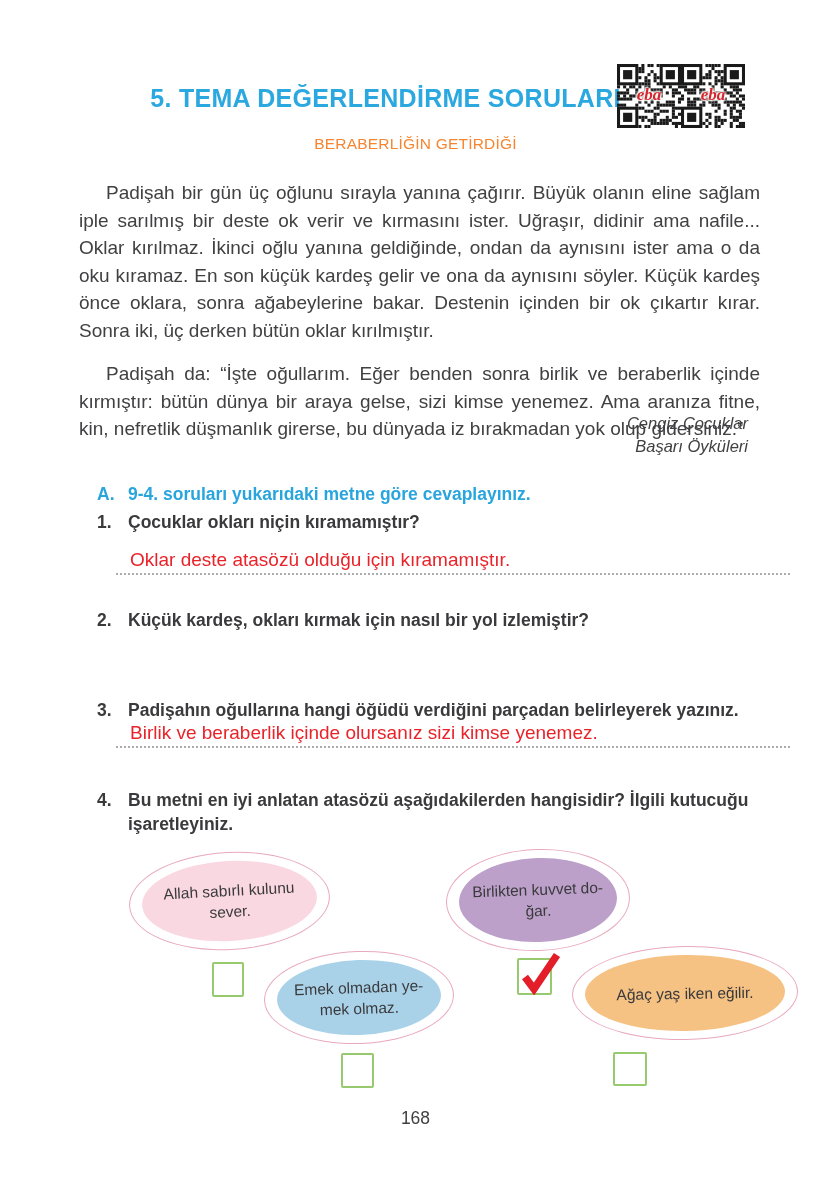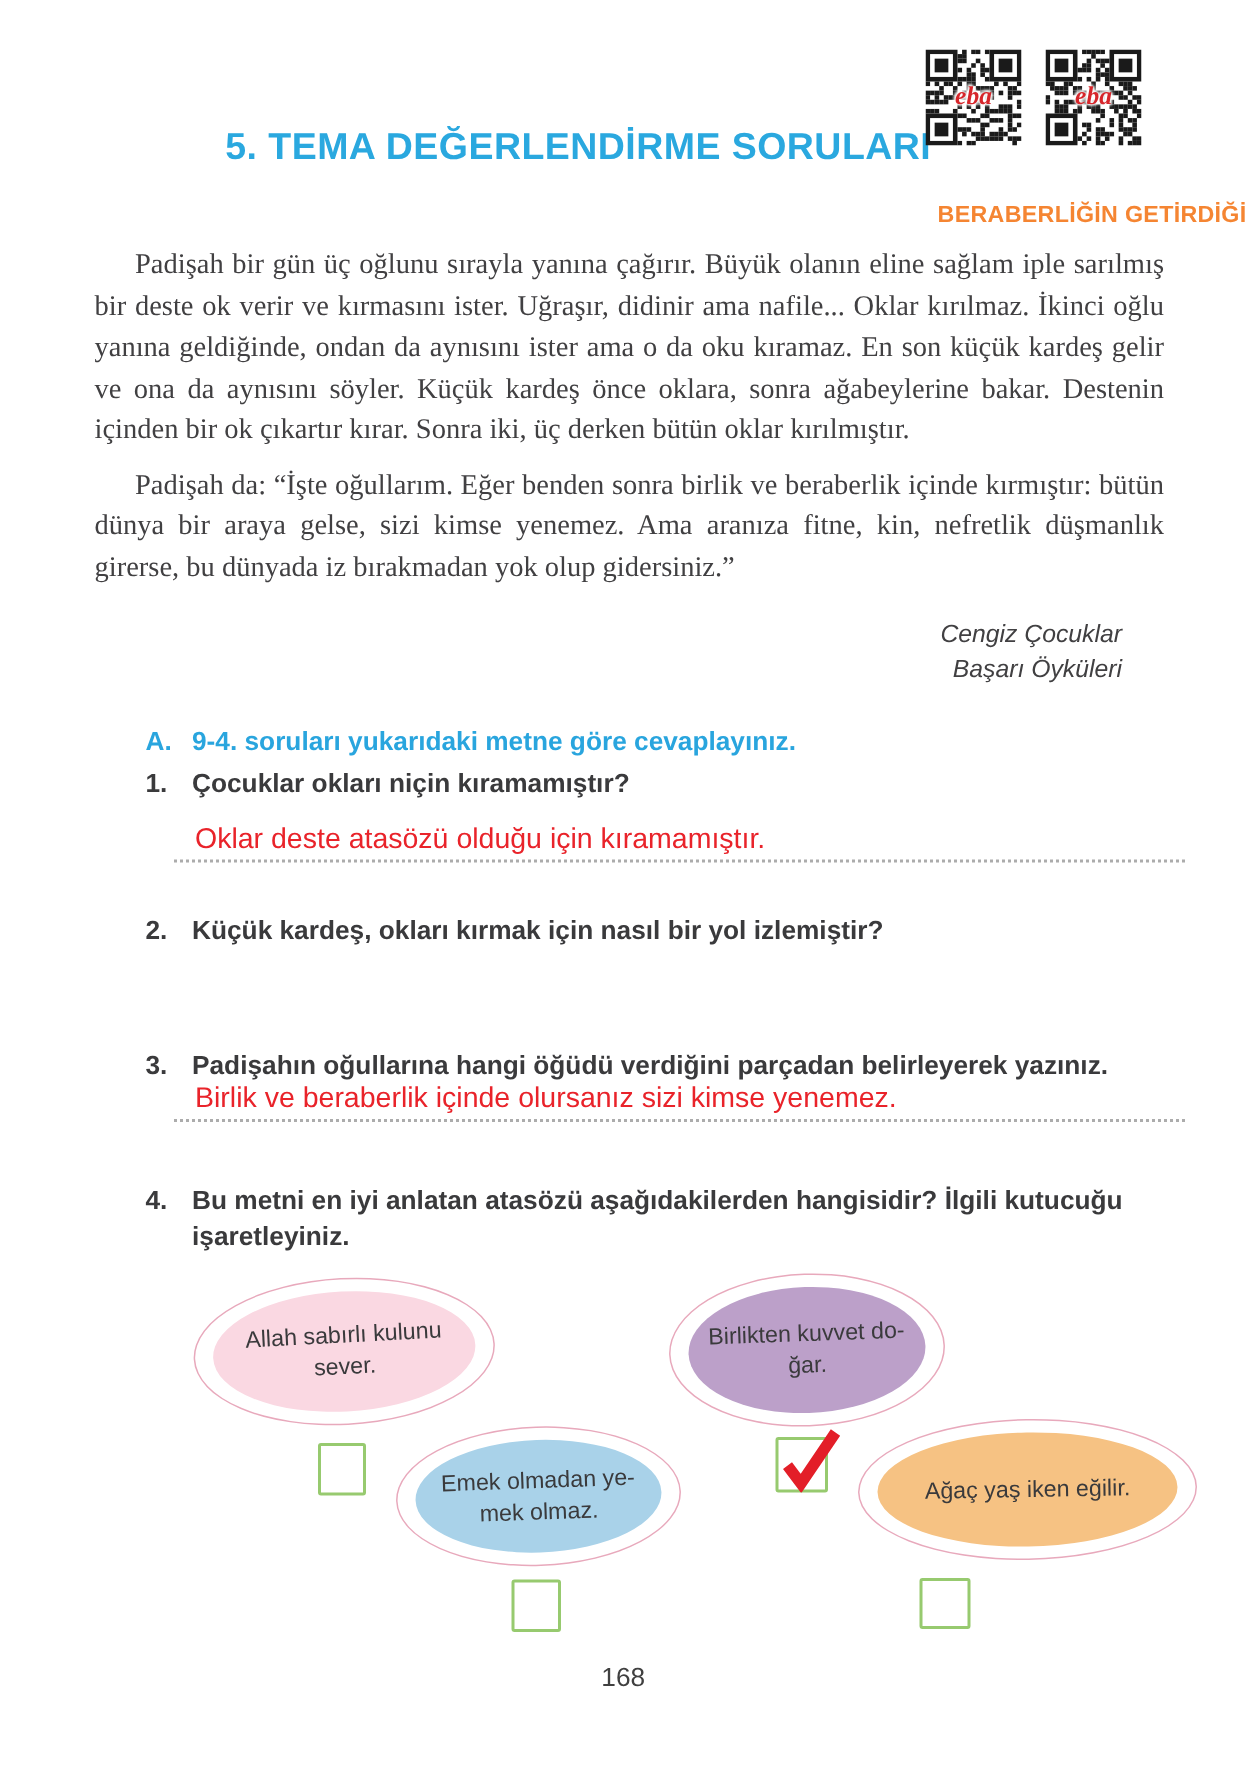--- a/index.html
+++ b/index.html
@@ -5,38 +5,38 @@
   html,body{margin:0;padding:0;background:#ffffff;}
   .page{
     position:relative;width:831px;height:1184px;background:#ffffff;
     font-family:"Liberation Sans",sans-serif;color:#3e3e40;overflow:hidden;
   }
   
   .title{
     position:absolute;top:84px;left:0;right:60px;text-align:center;
     font-size:25px;font-weight:bold;letter-spacing:.3px;color:#2aa8df;
   }
-  .qr-group{position:absolute;top:33px;left:617px;display:flex;gap:16px;}
+  .qr-group{position:absolute;top:64px;left:617px;display:flex;gap:0;}
   .qr{position:relative;width:64px;height:64px;}
   .qr svg{display:block;width:64px;height:64px;}
   .qr .eba{
     position:absolute;left:50%;top:50%;transform:translate(-50%,-54%);
     font-family:"Liberation Serif",serif;font-style:italic;font-weight:bold;
     font-size:17px;color:#d6262b;
     text-shadow:0 0 2px #fff,0 0 2px #fff,0 0 3px #fff,1px 1px 2px #fff,-1px -1px 2px #fff;
   }
   .subtitle{
-    position:absolute;top:135px;left:0;right:0;text-align:right;
-    font-size:15.5px;font-weight:bold;letter-spacing:.2px;color:#f58532;
+    position:absolute;top:135px;left:0;right:0;text-align:center;
+    font-size:15.5px;font-weight:normal;letter-spacing:.2px;color:#f58532;
   }
   
   .story{position:absolute;top:163px;left:63px;width:713px;}
   .story p{
-    margin:0;font-size:19px;line-height:27.5px;color:#414042;
-    text-align:justify;text-indent:27px;font-family:Liberation Serif, serif;
+    margin:16px;font-size:19px;line-height:27.5px;color:#414042;
+    text-align:justify;text-indent:27px;
   }
   .story p + p{margin-top:9px;}
   .attribution{
     position:absolute;top:412px;right:83px;text-align:right;
     font-style:italic;font-size:16.5px;line-height:23px;color:#414042;
   }
   
   .qrow{position:absolute;left:97px;right:48px;display:flex;font-weight:bold;font-size:17.5px;line-height:24px;}
   .qrow .num{flex:0 0 31px;}
   .section-header{color:#29a5de;}

